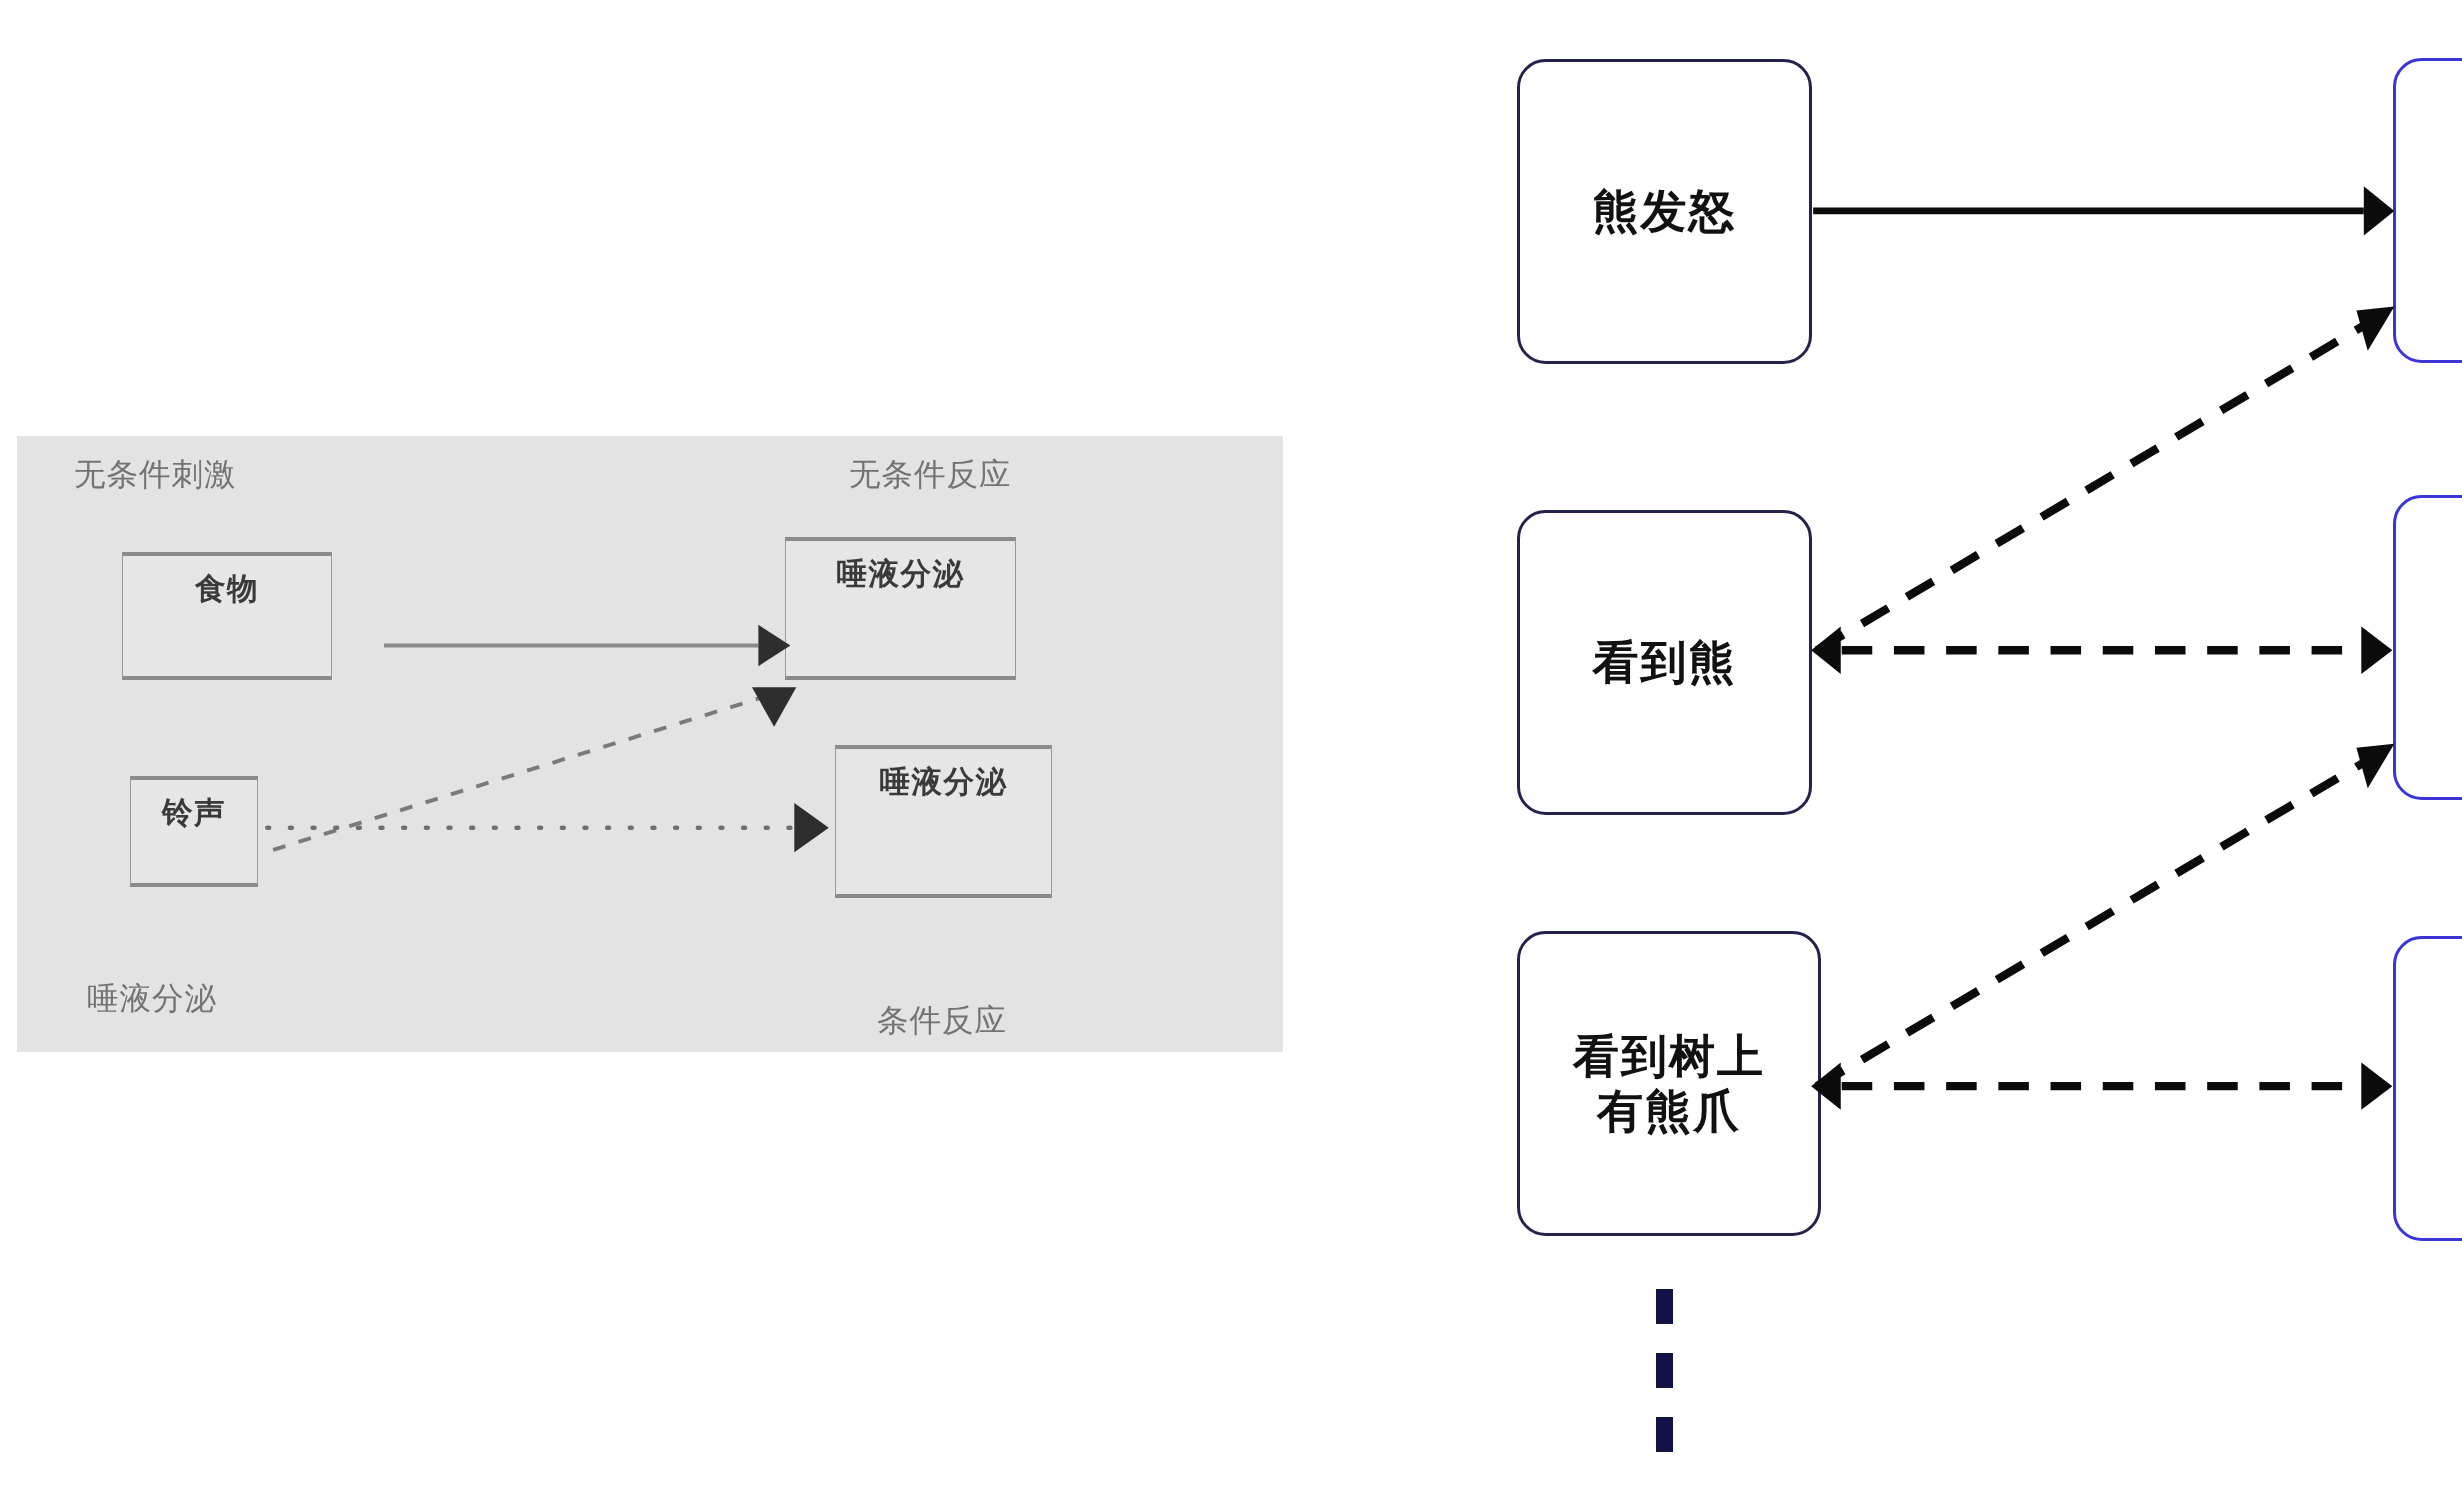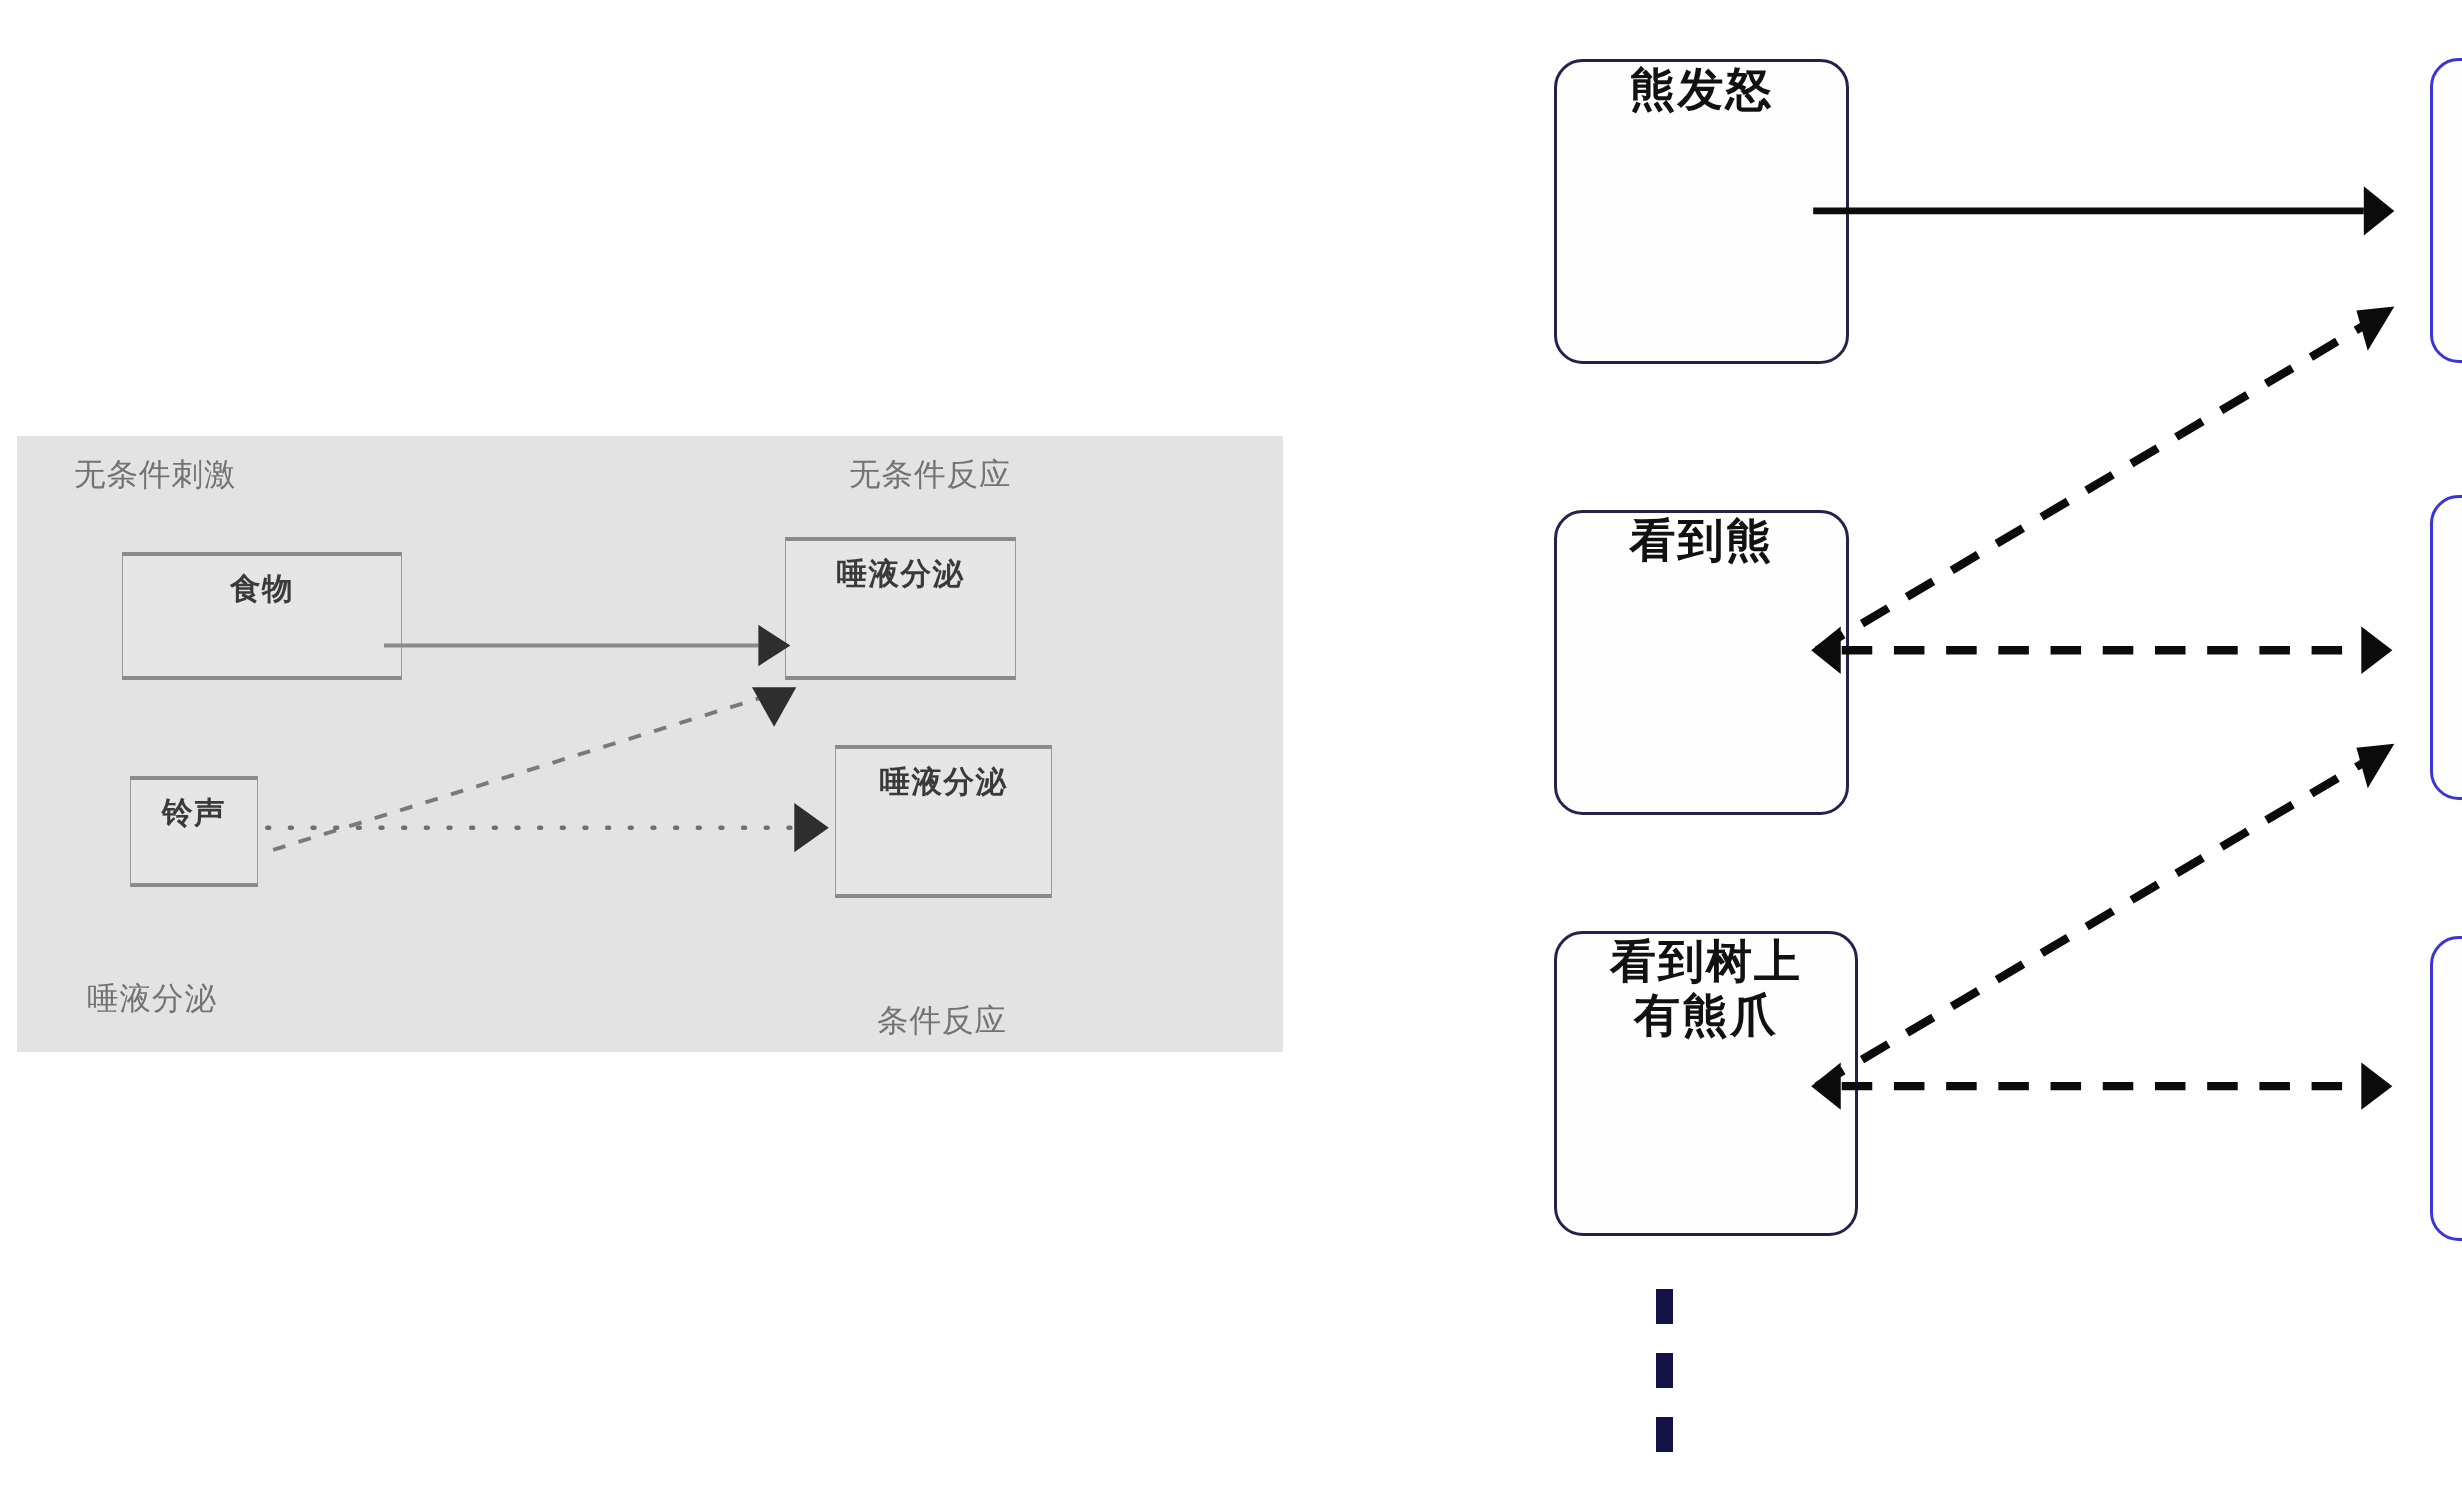--- a/index.html
+++ b/index.html
@@ -30,23 +30,22 @@
     position:absolute;left:0;right:0;top:12.8px;text-align:center;
     font-size:30.5px;font-weight:bold;color:#3a3a3a;letter-spacing:1.5px;
     white-space:nowrap;
   }
   #pv-svg{position:absolute;left:0;top:0;width:1266px;height:616px;}
 
   
   #rl-diagram{position:absolute;left:1428px;top:0;width:1878px;height:1498px;}
   .rl-box{
     position:absolute;box-sizing:border-box;background:#fefeff;
-    border-radius:28.6px;display:flex;justify-content:center;
+    border-radius:28.6px;display:flex;align-items:center;justify-content:center;
     text-align:center;
-    margin-left:37px;
   }
   .rl-box.dark{border:3.4px solid #23224a;}
   .rl-box.blue{border:3.4px solid #3b34d6;}
   .rl-box .cjk{
     font-family:"DejaVu Sans","Liberation Sans",sans-serif;
     font-weight:bold;font-size:46px;color:#111111;line-height:1.18;
     letter-spacing:2px;
   }
   #rl-svg{position:absolute;left:0;top:0;width:1878px;height:1498px;
           pointer-events:none;}
@@ -58,21 +57,21 @@
 
 <div id="stage">
 
   <div id="pavlov-panel">
 
     <div class="pv-label" style="left:57px;top:23px;">无条件刺激</div>
     <div class="pv-label" style="left:832px;top:23px;">无条件反应</div>
     <div class="pv-label" style="left:70px;top:547px;">唾液分泌</div>
     <div class="pv-label" style="left:860px;top:547px;margin-top:22px;">条件反应</div>
 
-    <div class="pv-box" style="left:105px;top:116px;width:280px;height:128px;">
+    <div class="pv-box" style="left:105px;top:116px;width:210px;height:128px;">
       <div class="pv-text">食物</div>
     </div>
 
     <div class="pv-box" style="left:768px;top:101px;width:231px;height:143px;">
       <div class="pv-text">唾液分泌</div>
     </div>
 
     <div class="pv-box" style="left:113px;top:340px;width:128px;height:111px;">
       <div class="pv-text">铃声</div>
     </div>

